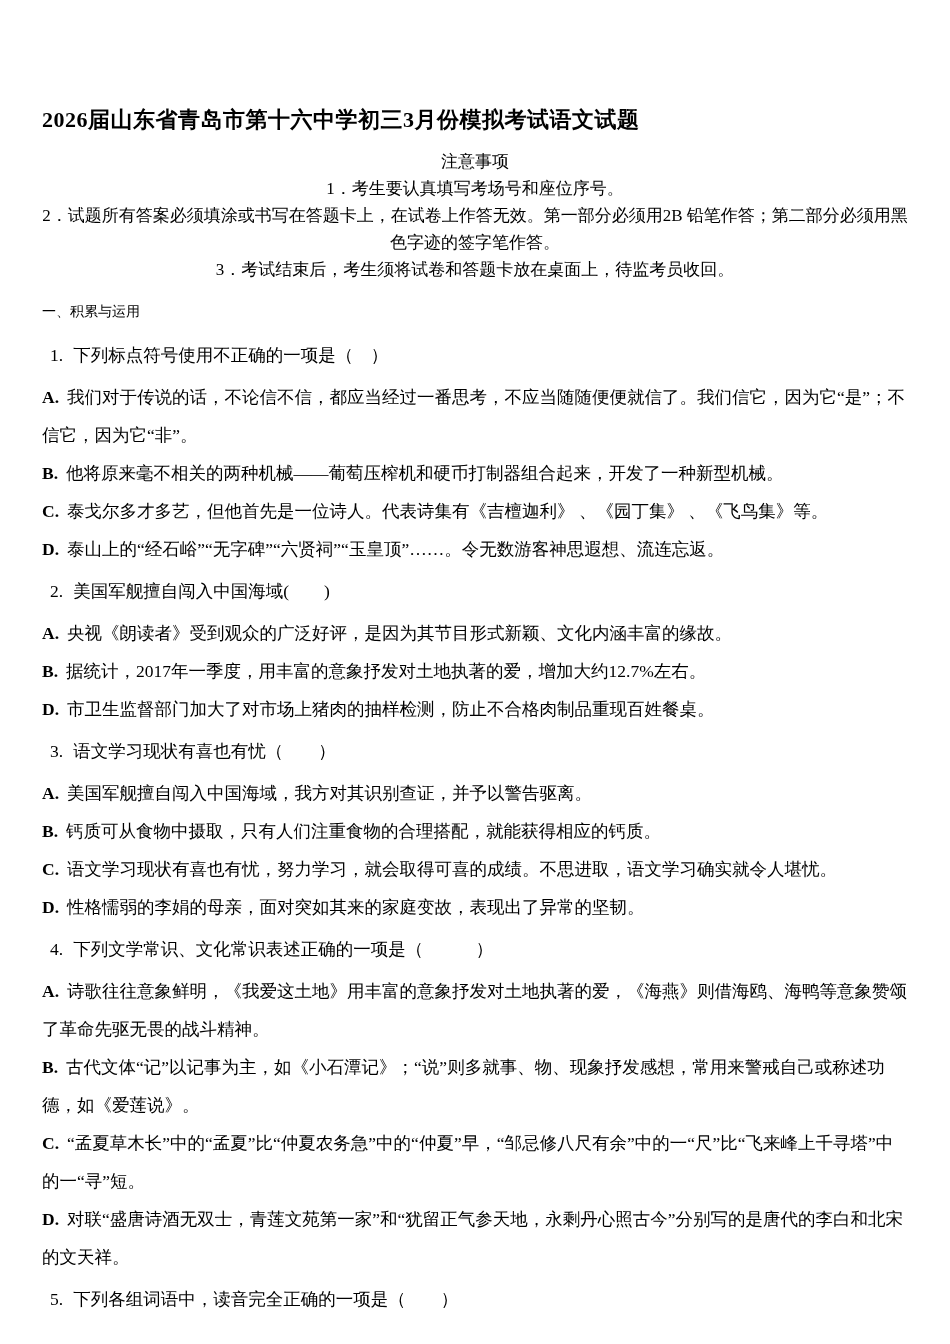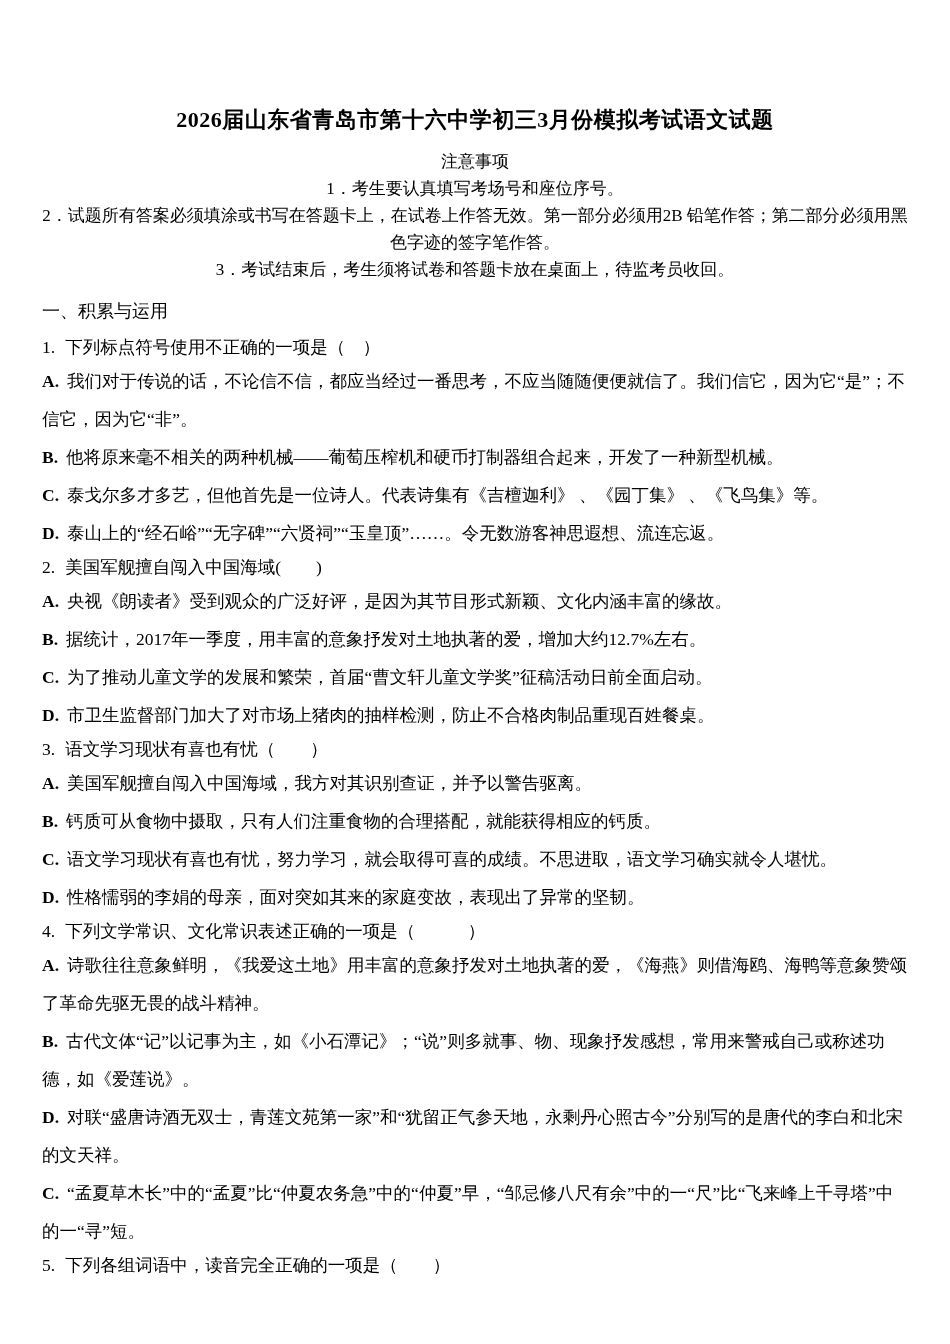--- a/index.html
+++ b/index.html
@@ -17,39 +17,39 @@
   .page {
     box-sizing: border-box;
     width: 950px;
     height: 1344px;
     padding: 104px 42px 0 42px;
   }
   .title {
     margin: 0;
     font-size: 22px;
     font-weight: 700;
-    text-align: center;
+    text-align: left;
     line-height: 32px;
     letter-spacing: 0.5px;
   }
   .notice {
     margin-top: 12px;
     font-size: 17px;
     line-height: 27px;
   }
   .notice p { margin: 0; text-align: center; }
   .section-heading {
-    font-size: 18px;
+    font-size: 14px;
     line-height: 33px;
-    margin: 12px 0 4px 0;
+    margin: 12px 0 12px 0;
   }
   .q-stem {
     font-size: 17.5px;
     line-height: 30px;
-    margin: 0;
+    margin: 8px;
   }
   .q-num {
     display: inline-block;
     margin-right: 10px;
     font-weight: 400;
   }
   .q-option {
     font-size: 17.5px;
     line-height: 38px;
     margin: 0;
@@ -82,38 +82,37 @@
       <p class="q-option"><span class="opt-label">A.</span><span>我们对于传说的话，不论信不信，都应当经过一番思考，不应当随随便便就信了。我们信它，因为它“是”；不信它，因为它“非”。</span></p>
       <p class="q-option"><span class="opt-label">B.</span><span>他将原来毫不相关的两种机械——葡萄压榨机和硬币打制器组合起来，开发了一种新型机械。</span></p>
       <p class="q-option"><span class="opt-label">C.</span><span>泰戈尔多才多艺，但他首先是一位诗人。代表诗集有《吉檀迦利》 、《园丁集》 、《飞鸟集》等。</span></p>
       <p class="q-option"><span class="opt-label">D.</span><span>泰山上的“经石峪”“无字碑”“六贤祠”“玉皇顶”……。令无数游客神思遐想、流连忘返。</span></p>
     </div>
 
     <div>
       <p class="q-stem"><span class="q-num">2.</span><span>美国军舰擅自闯入中国海域(　　)</span></p>
       <p class="q-option"><span class="opt-label">A.</span><span>央视《朗读者》受到观众的广泛好评，是因为其节目形式新颖、文化内涵丰富的缘故。</span></p>
       <p class="q-option"><span class="opt-label">B.</span><span>据统计，2017年一季度，用丰富的意象抒发对土地执著的爱，增加大约12.7%左右。</span></p>
-      <p class="q-option"><span class="opt-label">C.</span><span>为了推动儿童文学的发展和繁荣，首届“曹文轩儿童文学奖”征稿活动日前全面启动。</span></p>
       <p class="q-option"><span class="opt-label">D.</span><span>市卫生监督部门加大了对市场上猪肉的抽样检测，防止不合格肉制品重现百姓餐桌。</span></p>
     </div>
 
     <div>
       <p class="q-stem"><span class="q-num">3.</span><span>语文学习现状有喜也有忧（　　）</span></p>
       <p class="q-option"><span class="opt-label">A.</span><span>美国军舰擅自闯入中国海域，我方对其识别查证，并予以警告驱离。</span></p>
       <p class="q-option"><span class="opt-label">B.</span><span>钙质可从食物中摄取，只有人们注重食物的合理搭配，就能获得相应的钙质。</span></p>
       <p class="q-option"><span class="opt-label">C.</span><span>语文学习现状有喜也有忧，努力学习，就会取得可喜的成绩。不思进取，语文学习确实就令人堪忧。</span></p>
       <p class="q-option"><span class="opt-label">D.</span><span>性格懦弱的李娟的母亲，面对突如其来的家庭变故，表现出了异常的坚韧。</span></p>
     </div>
 
     <div>
       <p class="q-stem"><span class="q-num">4.</span><span>下列文学常识、文化常识表述正确的一项是（　　　）</span></p>
       <p class="q-option"><span class="opt-label">A.</span><span>诗歌往往意象鲜明，《我爱这土地》用丰富的意象抒发对土地执著的爱，《海燕》则借海鸥、海鸭等意象赞颂了革命先驱无畏的战斗精神。</span></p>
       <p class="q-option"><span class="opt-label">B.</span><span>古代文体“记”以记事为主，如《小石潭记》；“说”则多就事、物、现象抒发感想，常用来警戒自己或称述功德，如《爱莲说》。</span></p>
+      <p class="q-option"><span class="opt-label">C.</span><span>“孟夏草木长”中的“孟夏”比“仲夏农务急”中的“仲夏”早，“邹忌修八尺有余”中的一“尺”比“飞来峰上千寻塔”中的一“寻”短。</span></p>
       <p class="q-option"><span class="opt-label">D.</span><span>对联“盛唐诗酒无双士，青莲文苑第一家”和“犹留正气参天地，永剩丹心照古今”分别写的是唐代的李白和北宋的文天祥。</span></p>
-      <p class="q-option"><span class="opt-label">C.</span><span>“孟夏草木长”中的“孟夏”比“仲夏农务急”中的“仲夏”早，“邹忌修八尺有余”中的一“尺”比“飞来峰上千寻塔”中的一“寻”短。</span></p>
     </div>
 
     <div>
       <p class="q-stem"><span class="q-num">5.</span><span>下列各组词语中，读音完全正确的一项是（　　）</span></p>
     </div>
 
   </div>
 </div>
 
 </body></html>

